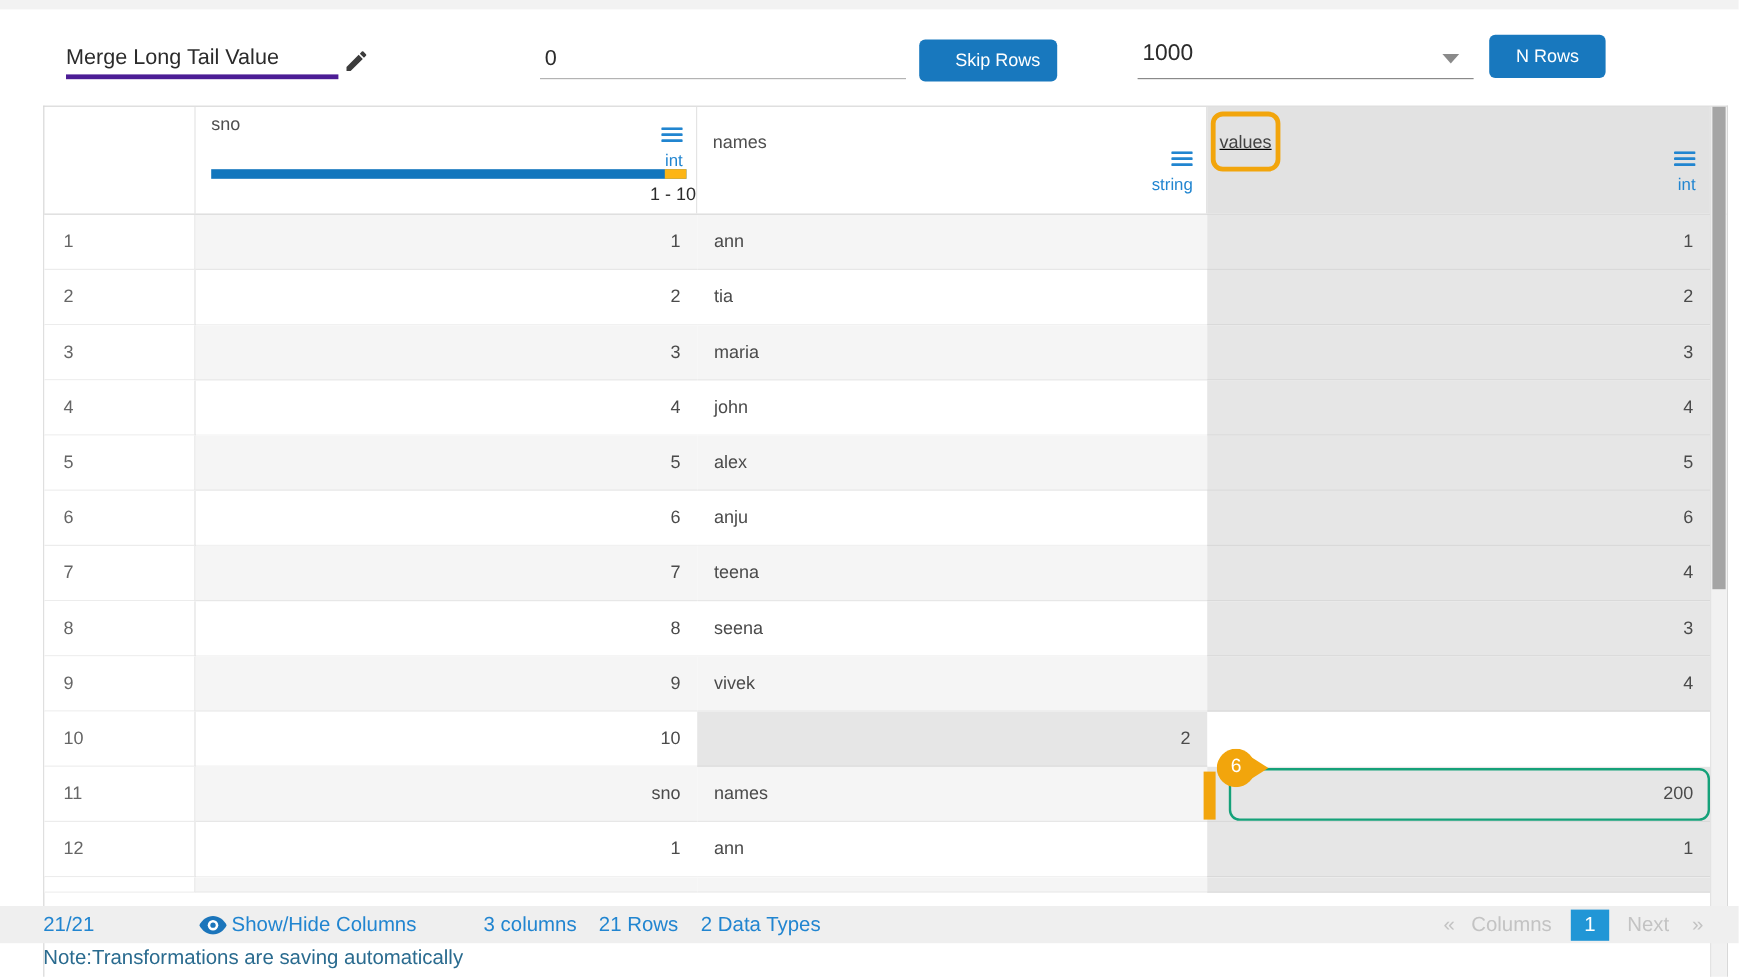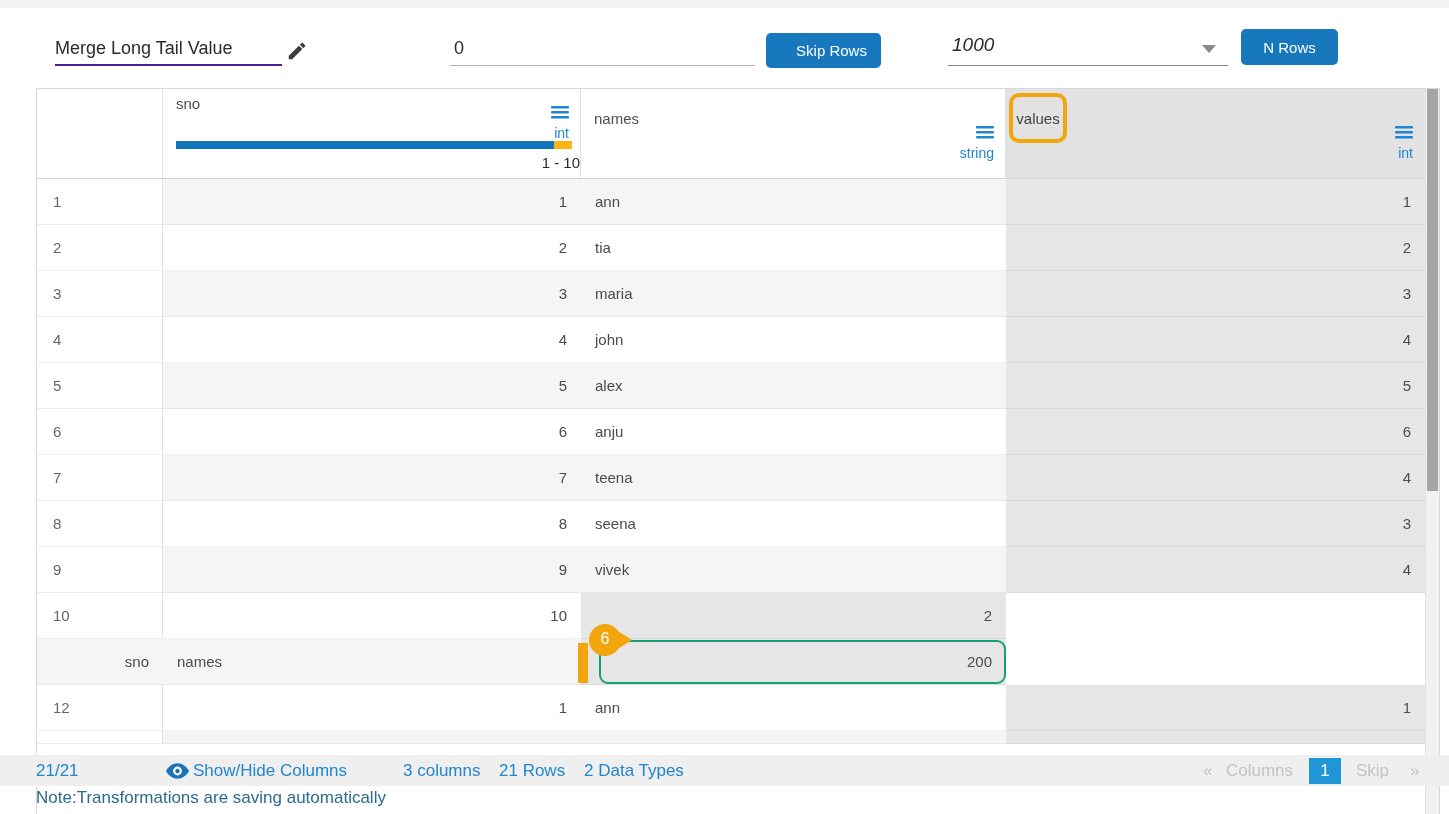--- a/index.html
+++ b/index.html
@@ -5,51 +5,51 @@
   * { margin:0; padding:0; box-sizing:border-box; }
   html,body { width:1449px; height:814px; background:#fff;
     font-family:"Liberation Sans","DejaVu Sans",sans-serif; overflow:hidden; position:relative; }
   .abs { position:absolute; }
 
   
   .top-strip { left:0; top:0; width:1449px; height:8px; background:#f2f2f2; }
 
   
   .toolbar { left:0; top:8px; width:1449px; height:80px; background:#fff; }
-  .name-input { left:55px; top:24px; width:227px; height:34px; border:none; border-bottom:2px solid #4c1d95;
+  .name-input { left:55px; top:24px; width:227px; height:34px; border:none; border-bottom:4px solid #4c1d95;
     font-size:18px; color:#2b2b2b; background:transparent; outline:none; font-family:inherit; }
   .pencil { left:286px; top:31px; width:22px; height:24px; }
   .skip-input { left:450px; top:24px; width:305px; height:34px; border:none; border-bottom:1px solid #b3b3b3;
     font-size:18px; color:#2b2b2b; background:transparent; outline:none; padding-left:4px; font-family:inherit; }
   .btn { position:absolute; background:#1878be; color:#fff; border:none; border-radius:5px;
     font-size:15px; font-family:inherit; cursor:pointer; }
   .btn-skip { left:766px; top:25px; width:115px; height:35px;padding-left:16px; }
   .btn-nrows { left:1241px; top:21px; width:97px; height:36px; }
   .nrows-select { left:948px; top:22px; width:280px; height:36px; border-bottom:1px solid #8a8a8a; cursor:pointer; }
-  .nrows-value { position:absolute; left:4px; top:4px; font-size:19px; color:#2b2b2b;font-style:italic; }
+  .nrows-value { position:absolute; left:4px; top:4px; font-size:19px; color:#2b2b2b; }
   .caret { position:absolute; right:12px; top:15px; width:0; height:0;
     border-left:7px solid transparent; border-right:7px solid transparent; border-top:8px solid #8a8a8a; }
 
   
   .table { left:36px; top:88px; width:1404px; height:808px; border:1px solid #d8d8d8; border-bottom:none; background:#fff; }
   .thead, .tr { display:grid; grid-template-columns:126px 418px 425px 419px; }
   .thead { height:90px; border-bottom:1px solid #d2d2d2; }
   .th { position:relative; border-right:1px solid #e4e4e4; }
   .th-label { position:absolute; left:13px; top:6px; font-size:15px; color:#4f4f4f; }
   .th-label.low { top:21px; }
   .menu-icon { position:absolute; right:11px; top:17px; cursor:pointer; }
   .menu-icon.low { top:37px; }
   .type-badge { position:absolute; right:11px; top:36px; font-size:14px; color:#2185d0; }
   .type-badge.low { top:56px; }
   .hist-bar { position:absolute; left:13px; right:8px; top:52px; height:8px; background:#1276bd; }
   .hist-bar .tip { position:absolute; right:0; top:0; bottom:0; width:18px; background:#fdb515; }
   .hist-range { position:absolute; left:0; right:0; top:65px; text-align:right; font-size:15px; color:#2b2b2b; }
   .th.values-h { background:#e2e2e2; }
   .values-box { position:absolute; left:3px; top:4px; width:58px; height:50px; border:4px solid #f2a50c;
-    border-radius:10px; display:flex; align-items:center; justify-content:center; background:transparent; }
+    border-radius:10px; display:flex; align-items:center; justify-content:center; background:transparent;text-decoration:underline; }
   .values-box span { font-size:15px; color:#424242; }
 
   .tr { height:46px; }
   .td { position:relative; display:flex; align-items:center; font-size:15px; color:#4b4b4b;
     border-bottom:1px solid rgba(0,0,0,0.055); }
   .td.idx { padding-left:16px; color:#666; border-right:1px solid #e2e2e2; background:#fff; border-bottom:1px solid #ececec; }
   .td.sno { justify-content:flex-end; padding-right:14px; }
   .td.names { padding-left:14px; }
   .td.values { justify-content:flex-end; padding-right:14px; background:#e6e6e6; border-bottom:1px solid #d9d9d9; }
   .rows .tr:nth-child(odd) .td.sno, .rows .tr:nth-child(odd) .td.names { background:#f5f5f5; }
@@ -221,20 +221,21 @@
   </div>
       <div class="tr">
     <div class="td idx">10</div>
     <div class="td sno">10</div>
     <div class="td values">
       <span>2</span>
 
     </div>
   </div>
       <div class="tr highlighted">
+    <div class="td idx">11</div>
     <div class="td sno">sno</div>
     <div class="td names">names</div>
     <div class="td values">
       <span>200</span>
       <span class="sel-outline"></span>
       <span class="orange-bar"></span>
       <span class="badge">
         <svg width="44" height="32" viewBox="0 0 44 32">
           <polygon points="24,4 43,16 24,28" fill="#f2a50c"></polygon>
           <circle cx="16" cy="16" r="16" fill="#f2a50c"></circle>
@@ -273,16 +274,16 @@
     <circle cx="12" cy="8" r="4.6" fill="#fff"></circle>
       <circle cx="12" cy="8" r="2.3" fill="#1b75bb"></circle>
   </svg>
   <span class="f-item f-link" style="left:193px;">Show/Hide Columns</span>
   <span class="f-item" style="left:403px;">3 columns</span>
   <span class="f-item" style="left:499px;">21 Rows</span>
   <span class="f-item" style="left:584px;">2 Data Types</span>
   <span class="f-item pg" style="left:1203px;">«</span>
   <span class="f-item pg" style="left:1226px;">Columns</span>
   <span class="pg-box">1</span>
-  <span class="f-item pg" style="left:1356px;">Skip</span>
+  <span class="f-item pg" style="left:1356px;">Next</span>
   <span class="f-item pg" style="left:1410px;">»</span>
 </div>
 <div class="note">Note:Transformations are saving automatically</div>
 
 </body></html>

